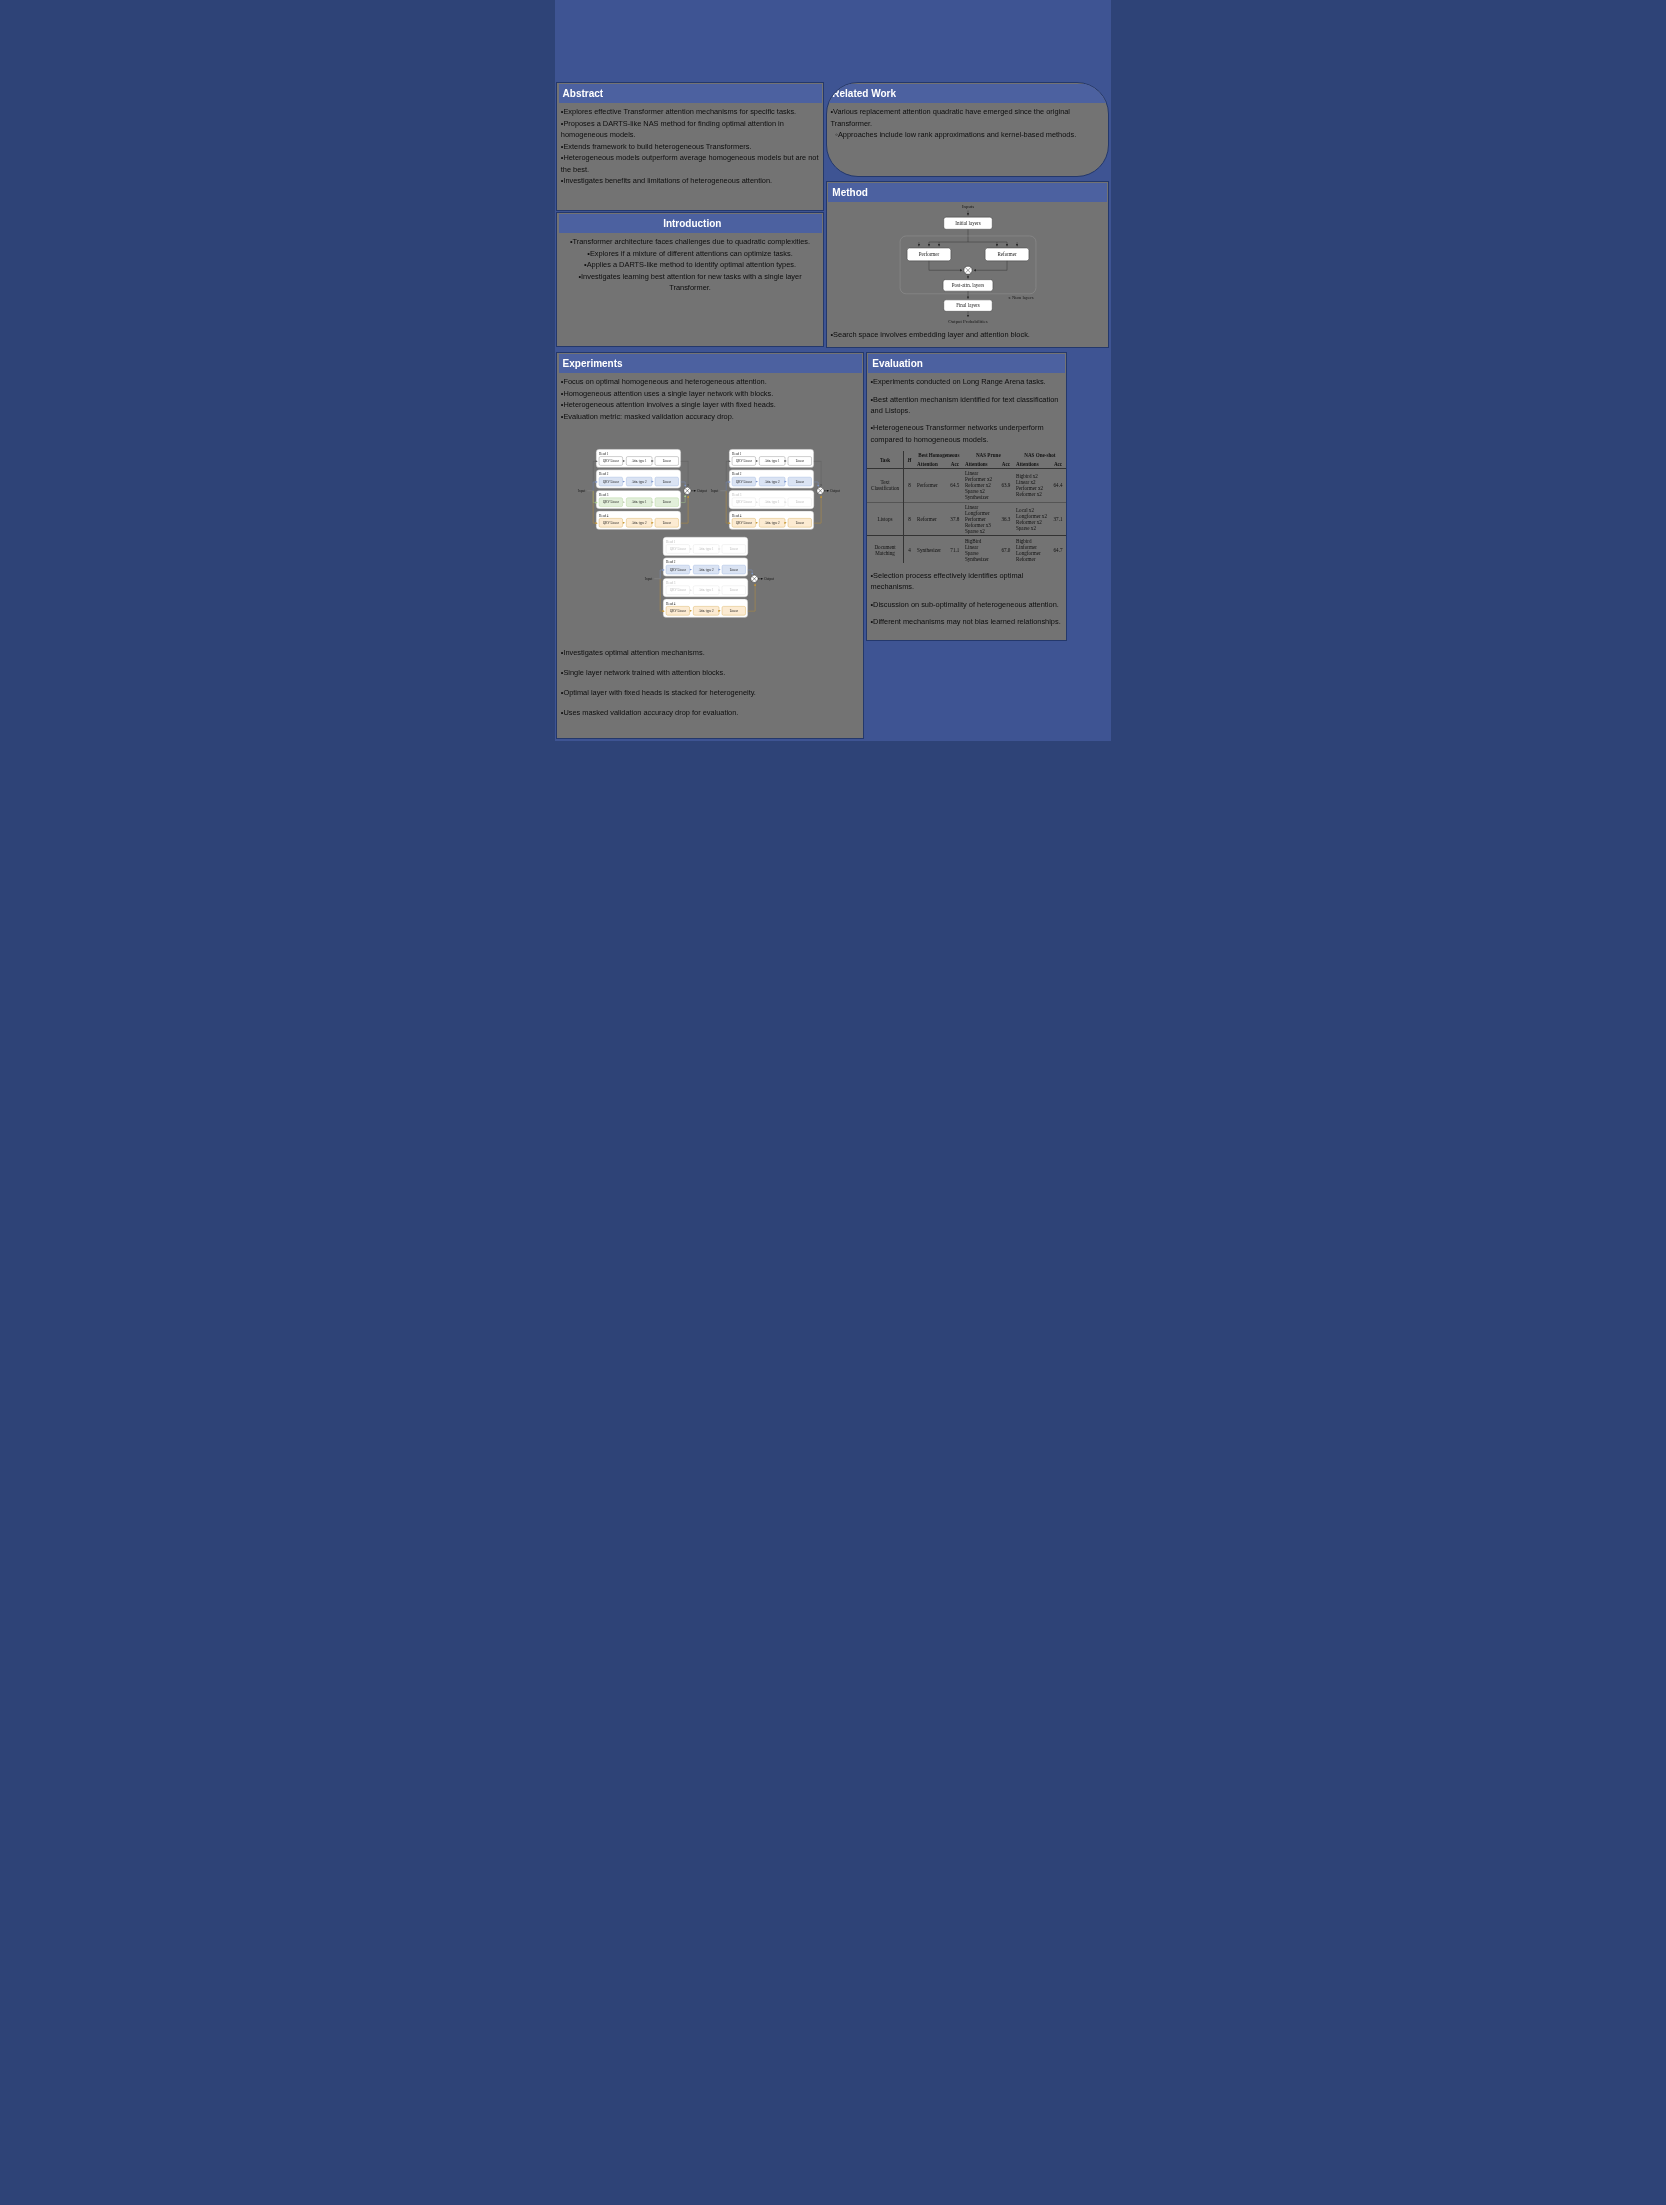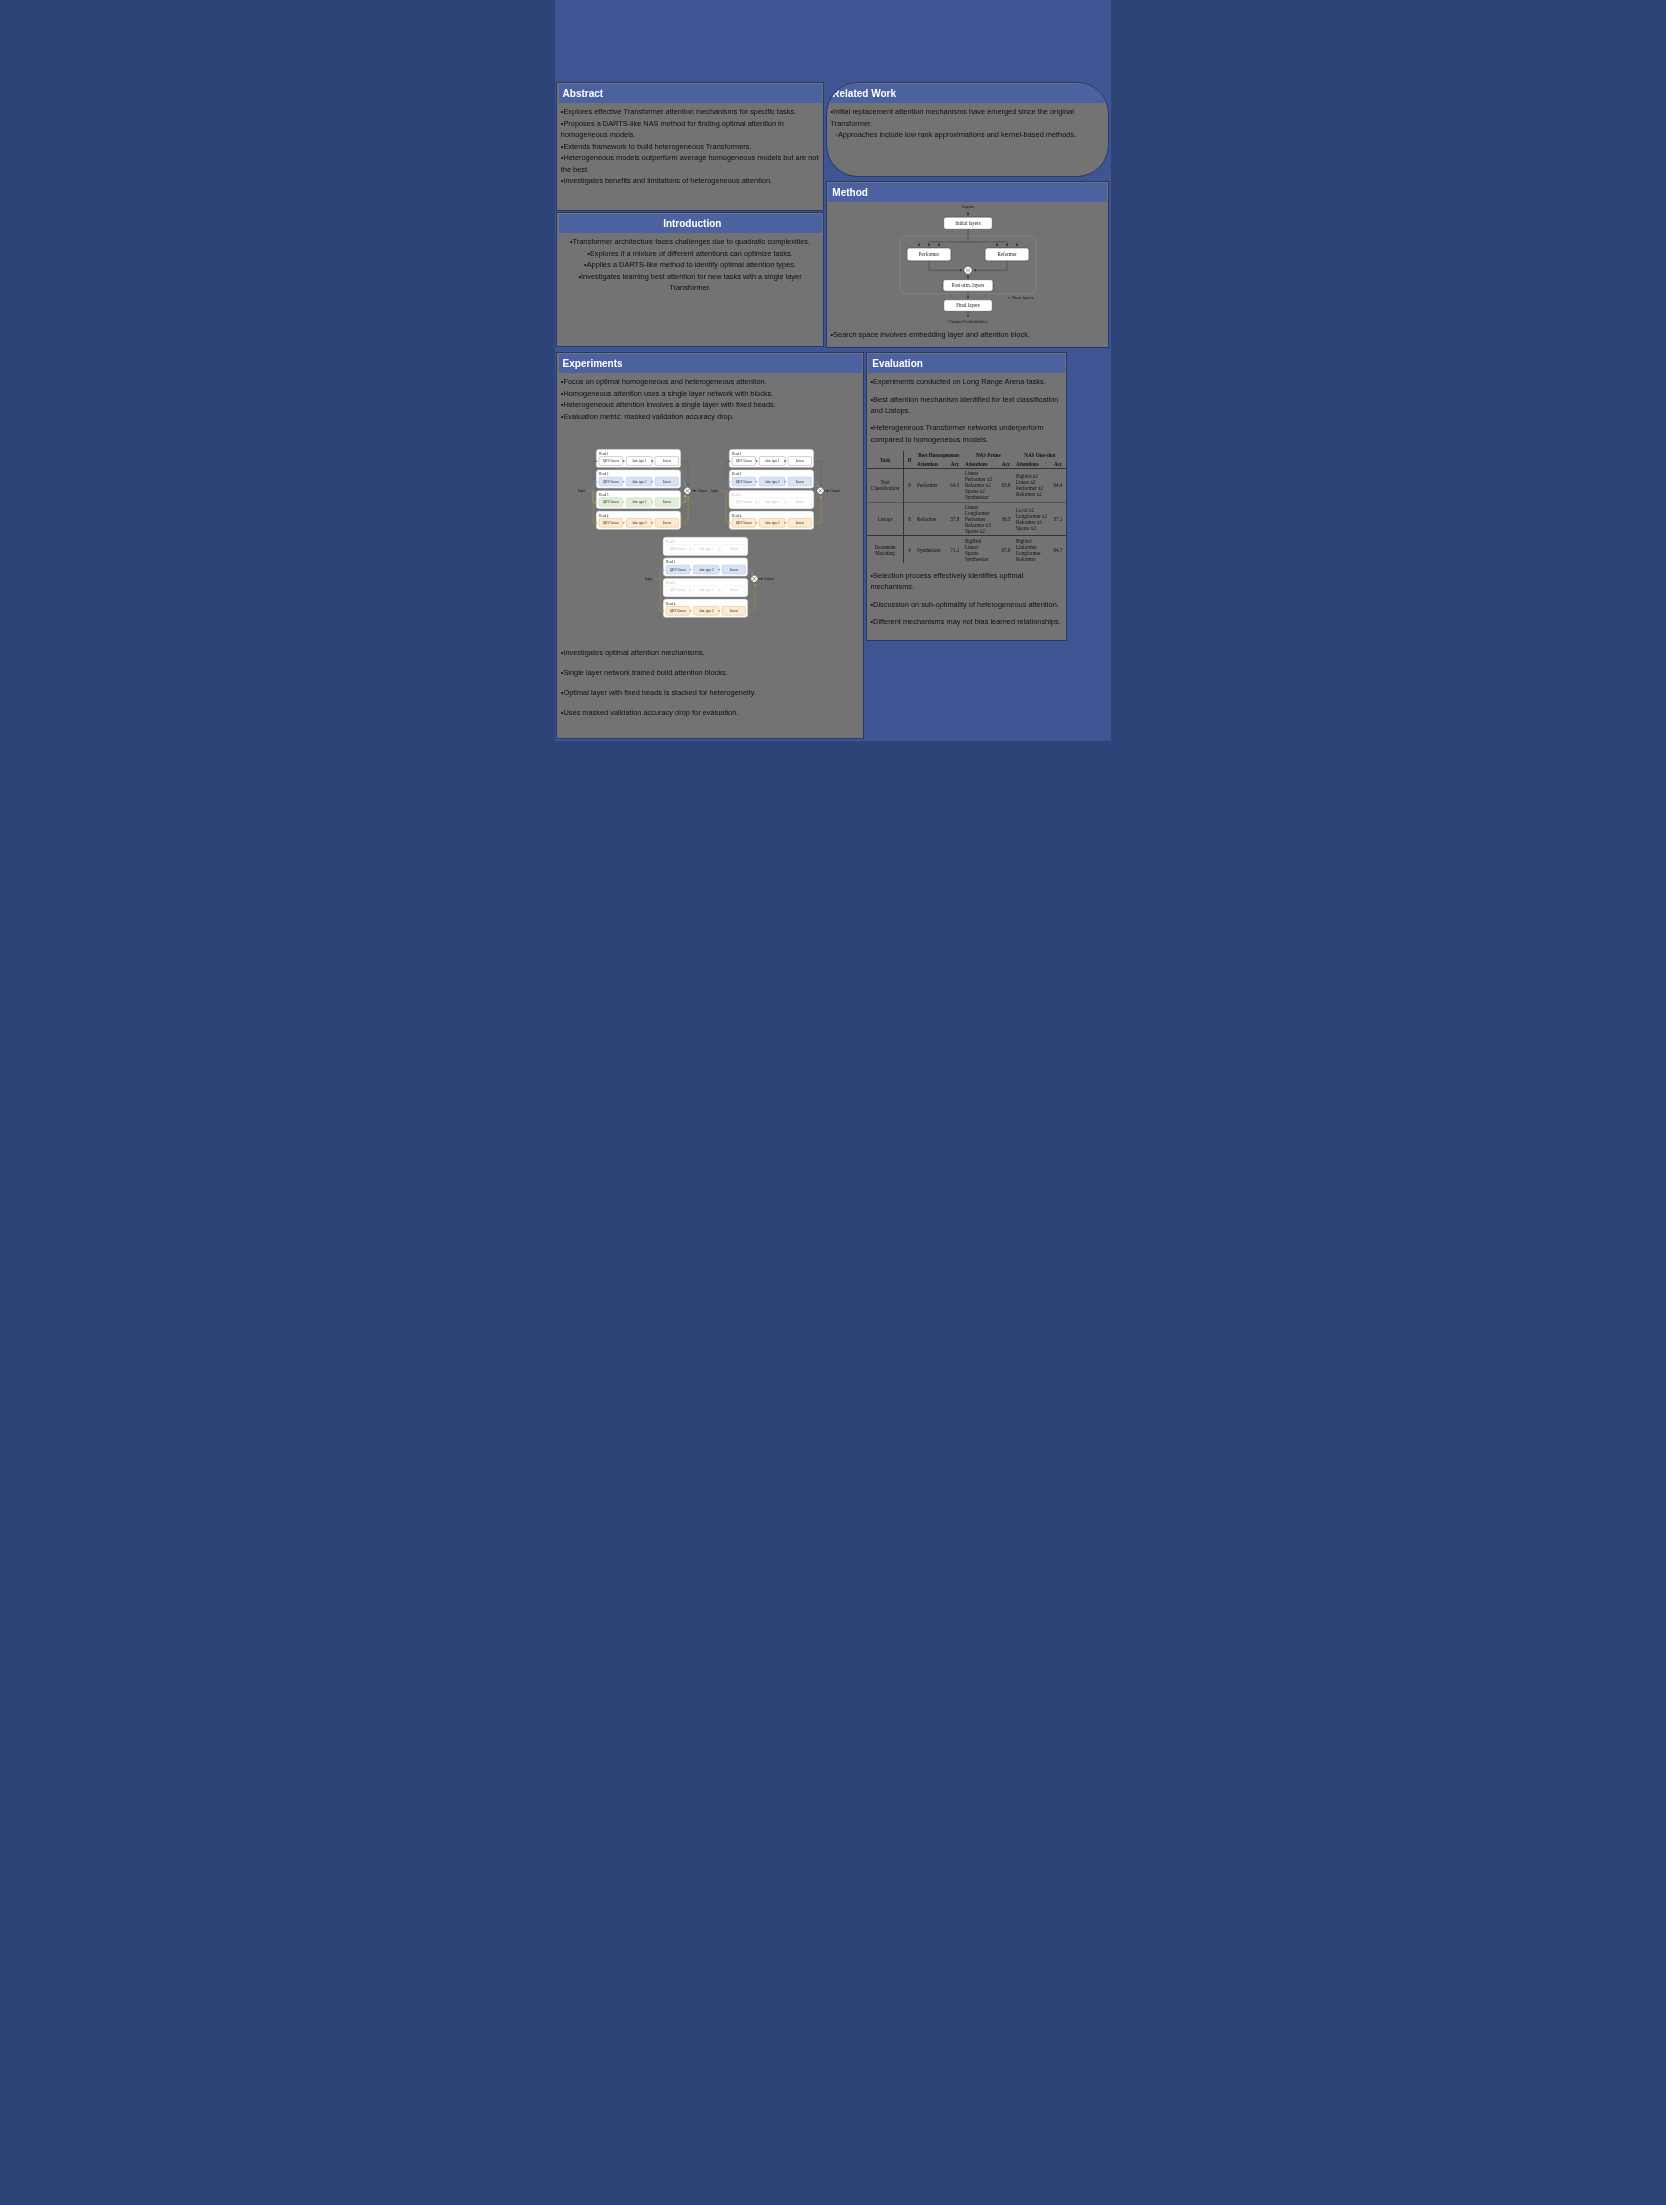--- a/index.html
+++ b/index.html
@@ -83,21 +83,21 @@
         <p class="bullet">Transformer architecture faces challenges due to quadratic complexities.</p>
         <p class="bullet">Explores if a mixture of different attentions can optimize tasks.</p>
         <p class="bullet">Applies a DARTS-like method to identify optimal attention types.</p>
         <p class="bullet">Investigates learning best attention for new tasks with a single layer Transformer.</p>
       </div>
   </div>
 
   <div class="box box-related">
     <div class="box-head">Related Work</div>
     <div class="pad">
-        <p class="bullet">Initial replacement attention mechanisms have emerged since the original Transformer.</p>
+        <p class="bullet">Various replacement attention quadratic have emerged since the original Transformer.</p>
         <p class="bullet bullet-sub">Approaches include low rank approximations and kernel-based methods.</p>
       </div>
   </div>
 
   <div class="box box-method">
     <div class="box-head">Method</div>
     <div class="flow-wrap">
       <svg class="method-flow" viewBox="0 0 440 368" width="148">
         <defs>
           <marker id="mfa" viewBox="0 0 10 10" refX="8" refY="5" markerWidth="6.5" markerHeight="6.5" orient="auto-start-reverse">
@@ -361,21 +361,21 @@
           <text x="2" y="122" font-size="9.5" fill="#1a1a1a">Input</text>
           <path d="M28,119 H44" stroke="#999" stroke-width="1"></path>
           <circle cx="300" cy="119" r="10" fill="#fff" stroke="#111" stroke-width="1.3"></circle>
           <path d="M293,112 L307,126 M307,112 L293,126" stroke="#111" stroke-width="1.2" fill="none"></path>
           <path d="M310,119 H322" stroke="#111" stroke-width="1.2" fill="none" marker-end="url(#ah2_3)"></path>
           <text x="327" y="122" font-size="9.5" fill="#1a1a1a">Output</text>
         </svg>
     </div>
     <div class="pad gap-lg" style="padding-top:17.6px;">
         <p class="bullet">Investigates optimal attention mechanisms.</p>
-        <p class="bullet">Single layer network trained build attention blocks.</p>
+        <p class="bullet">Single layer network trained with attention blocks.</p>
         <p class="bullet">Optimal layer with fixed heads is stacked for heterogeneity.</p>
         <p class="bullet">Uses masked validation accuracy drop for evaluation.</p>
       </div>
   </div>
 
   <div class="box box-evaluation">
     <div class="box-head">Evaluation</div>
     <div class="pad gap-md">
         <p class="bullet">Experiments conducted on Long Range Arena tasks.</p>
         <p class="bullet">Best attention mechanism identified for text classification and Listops.</p>

